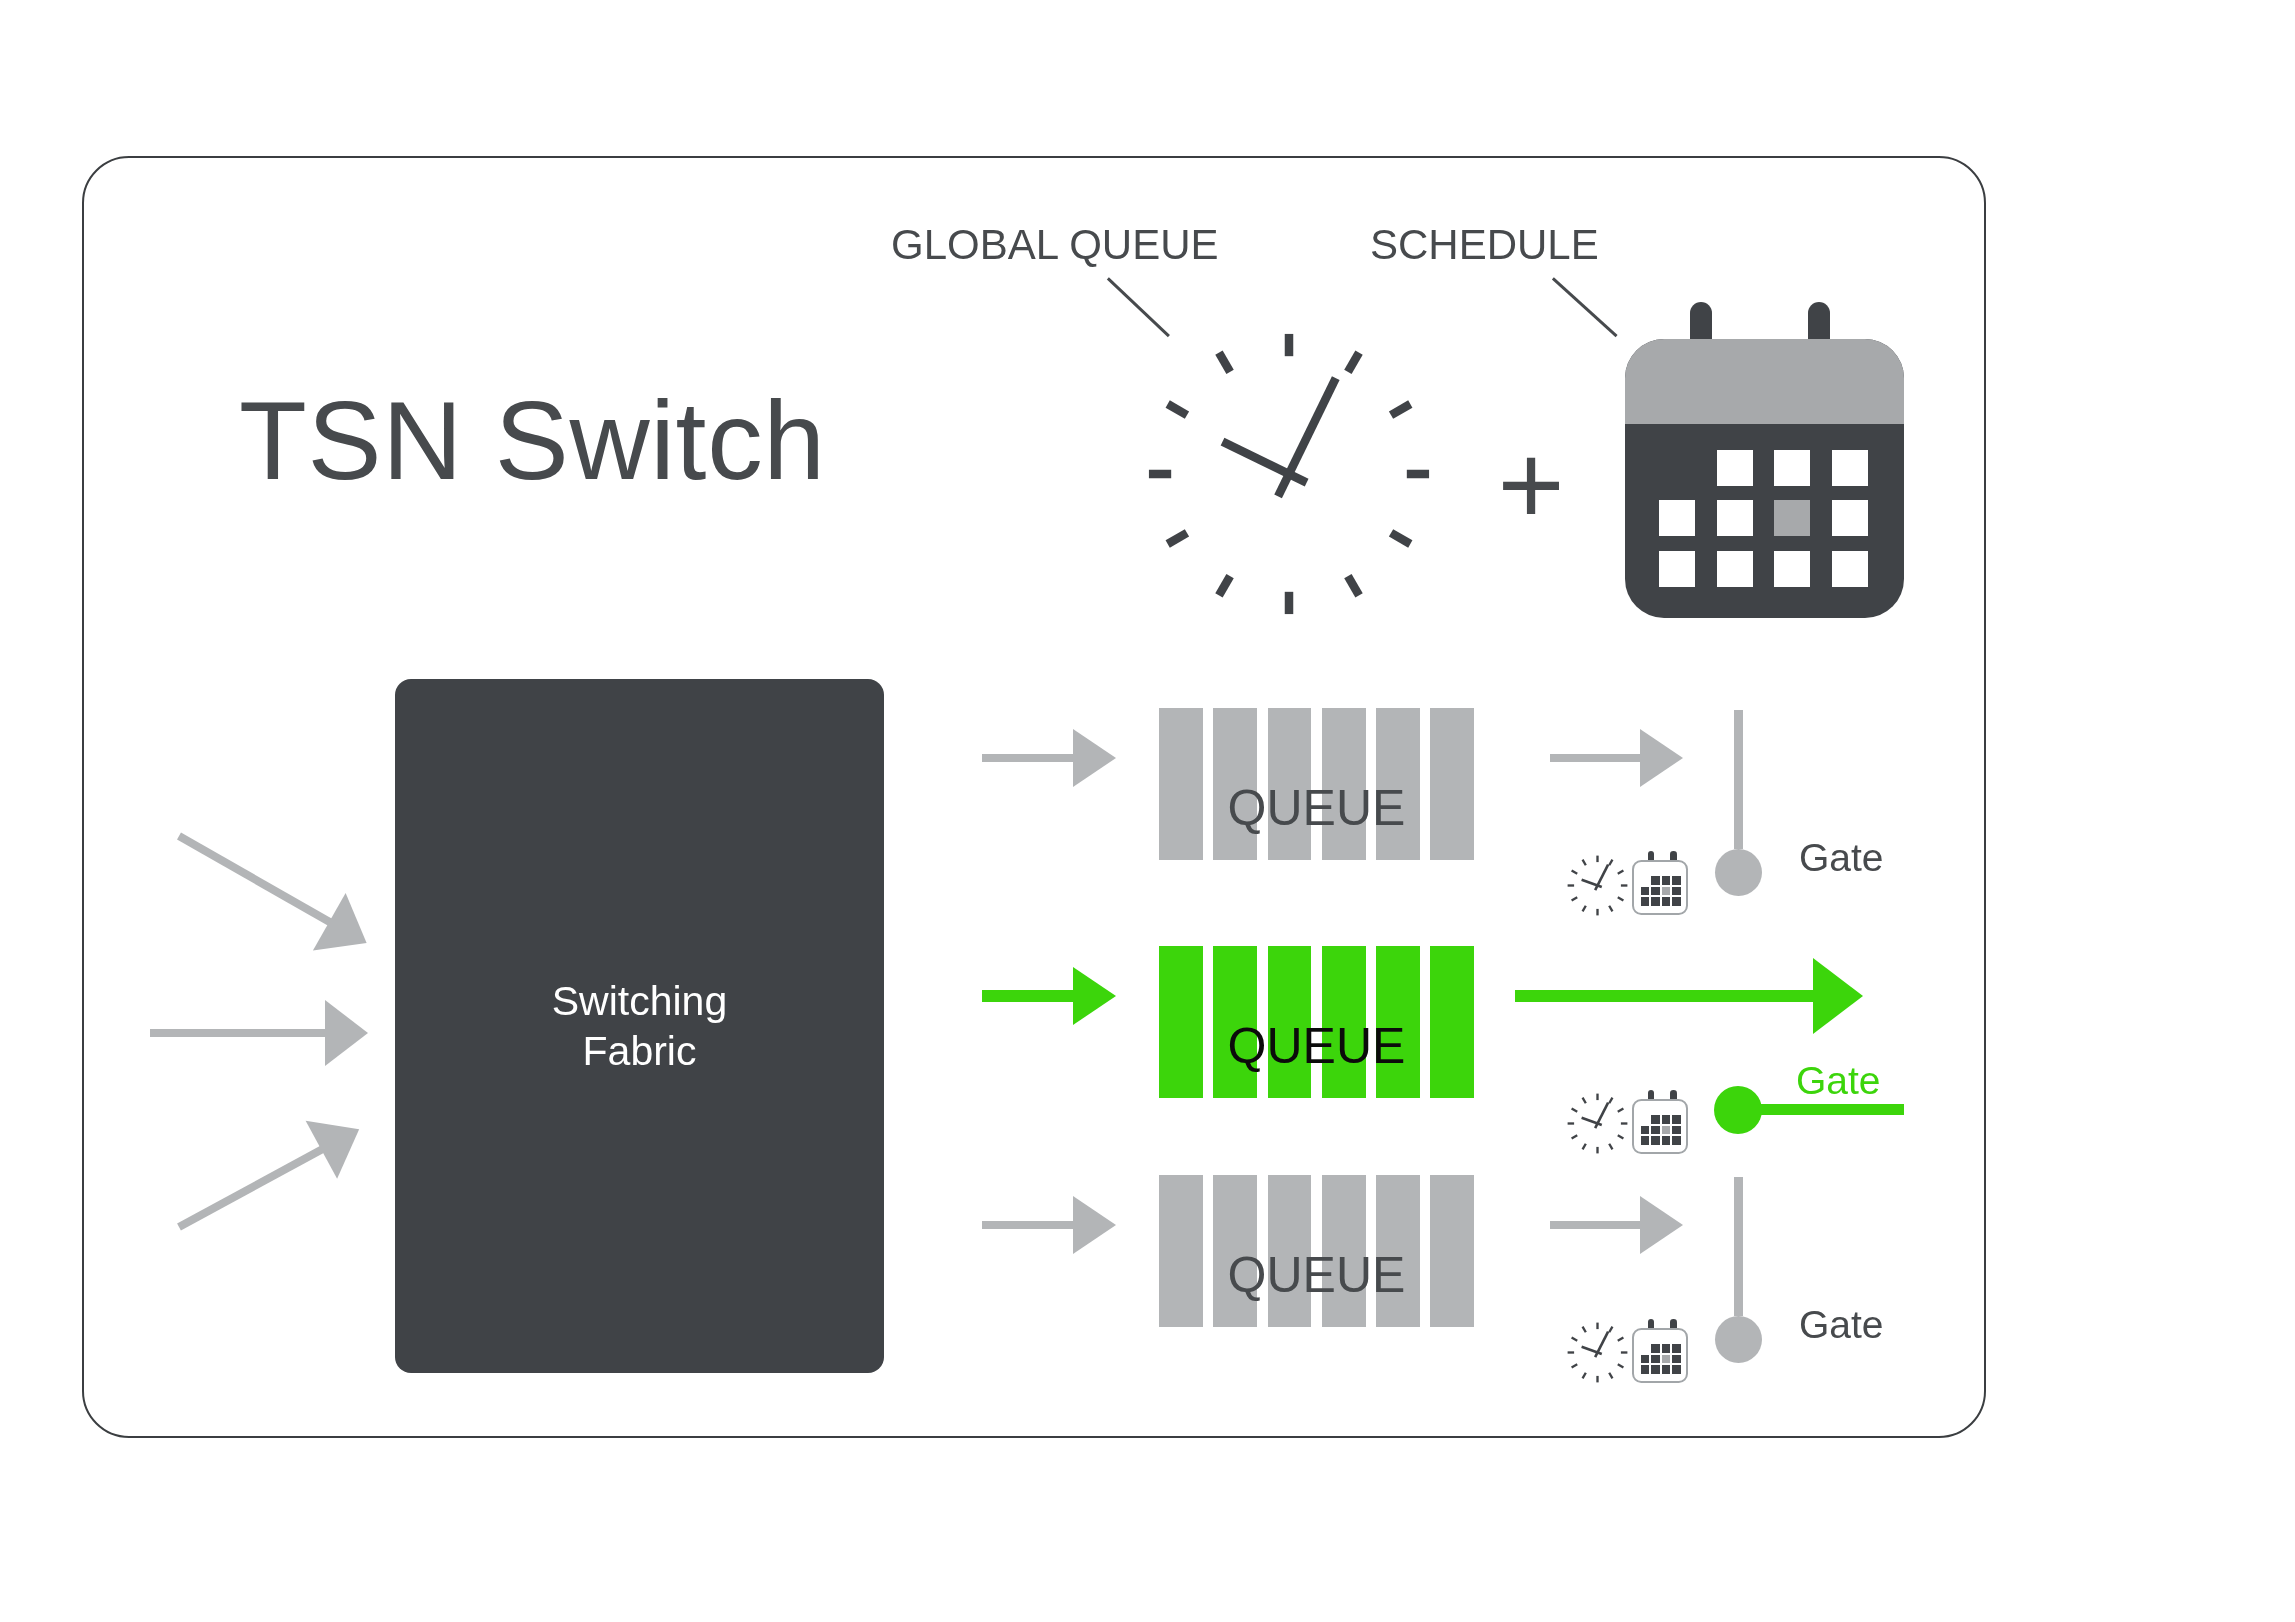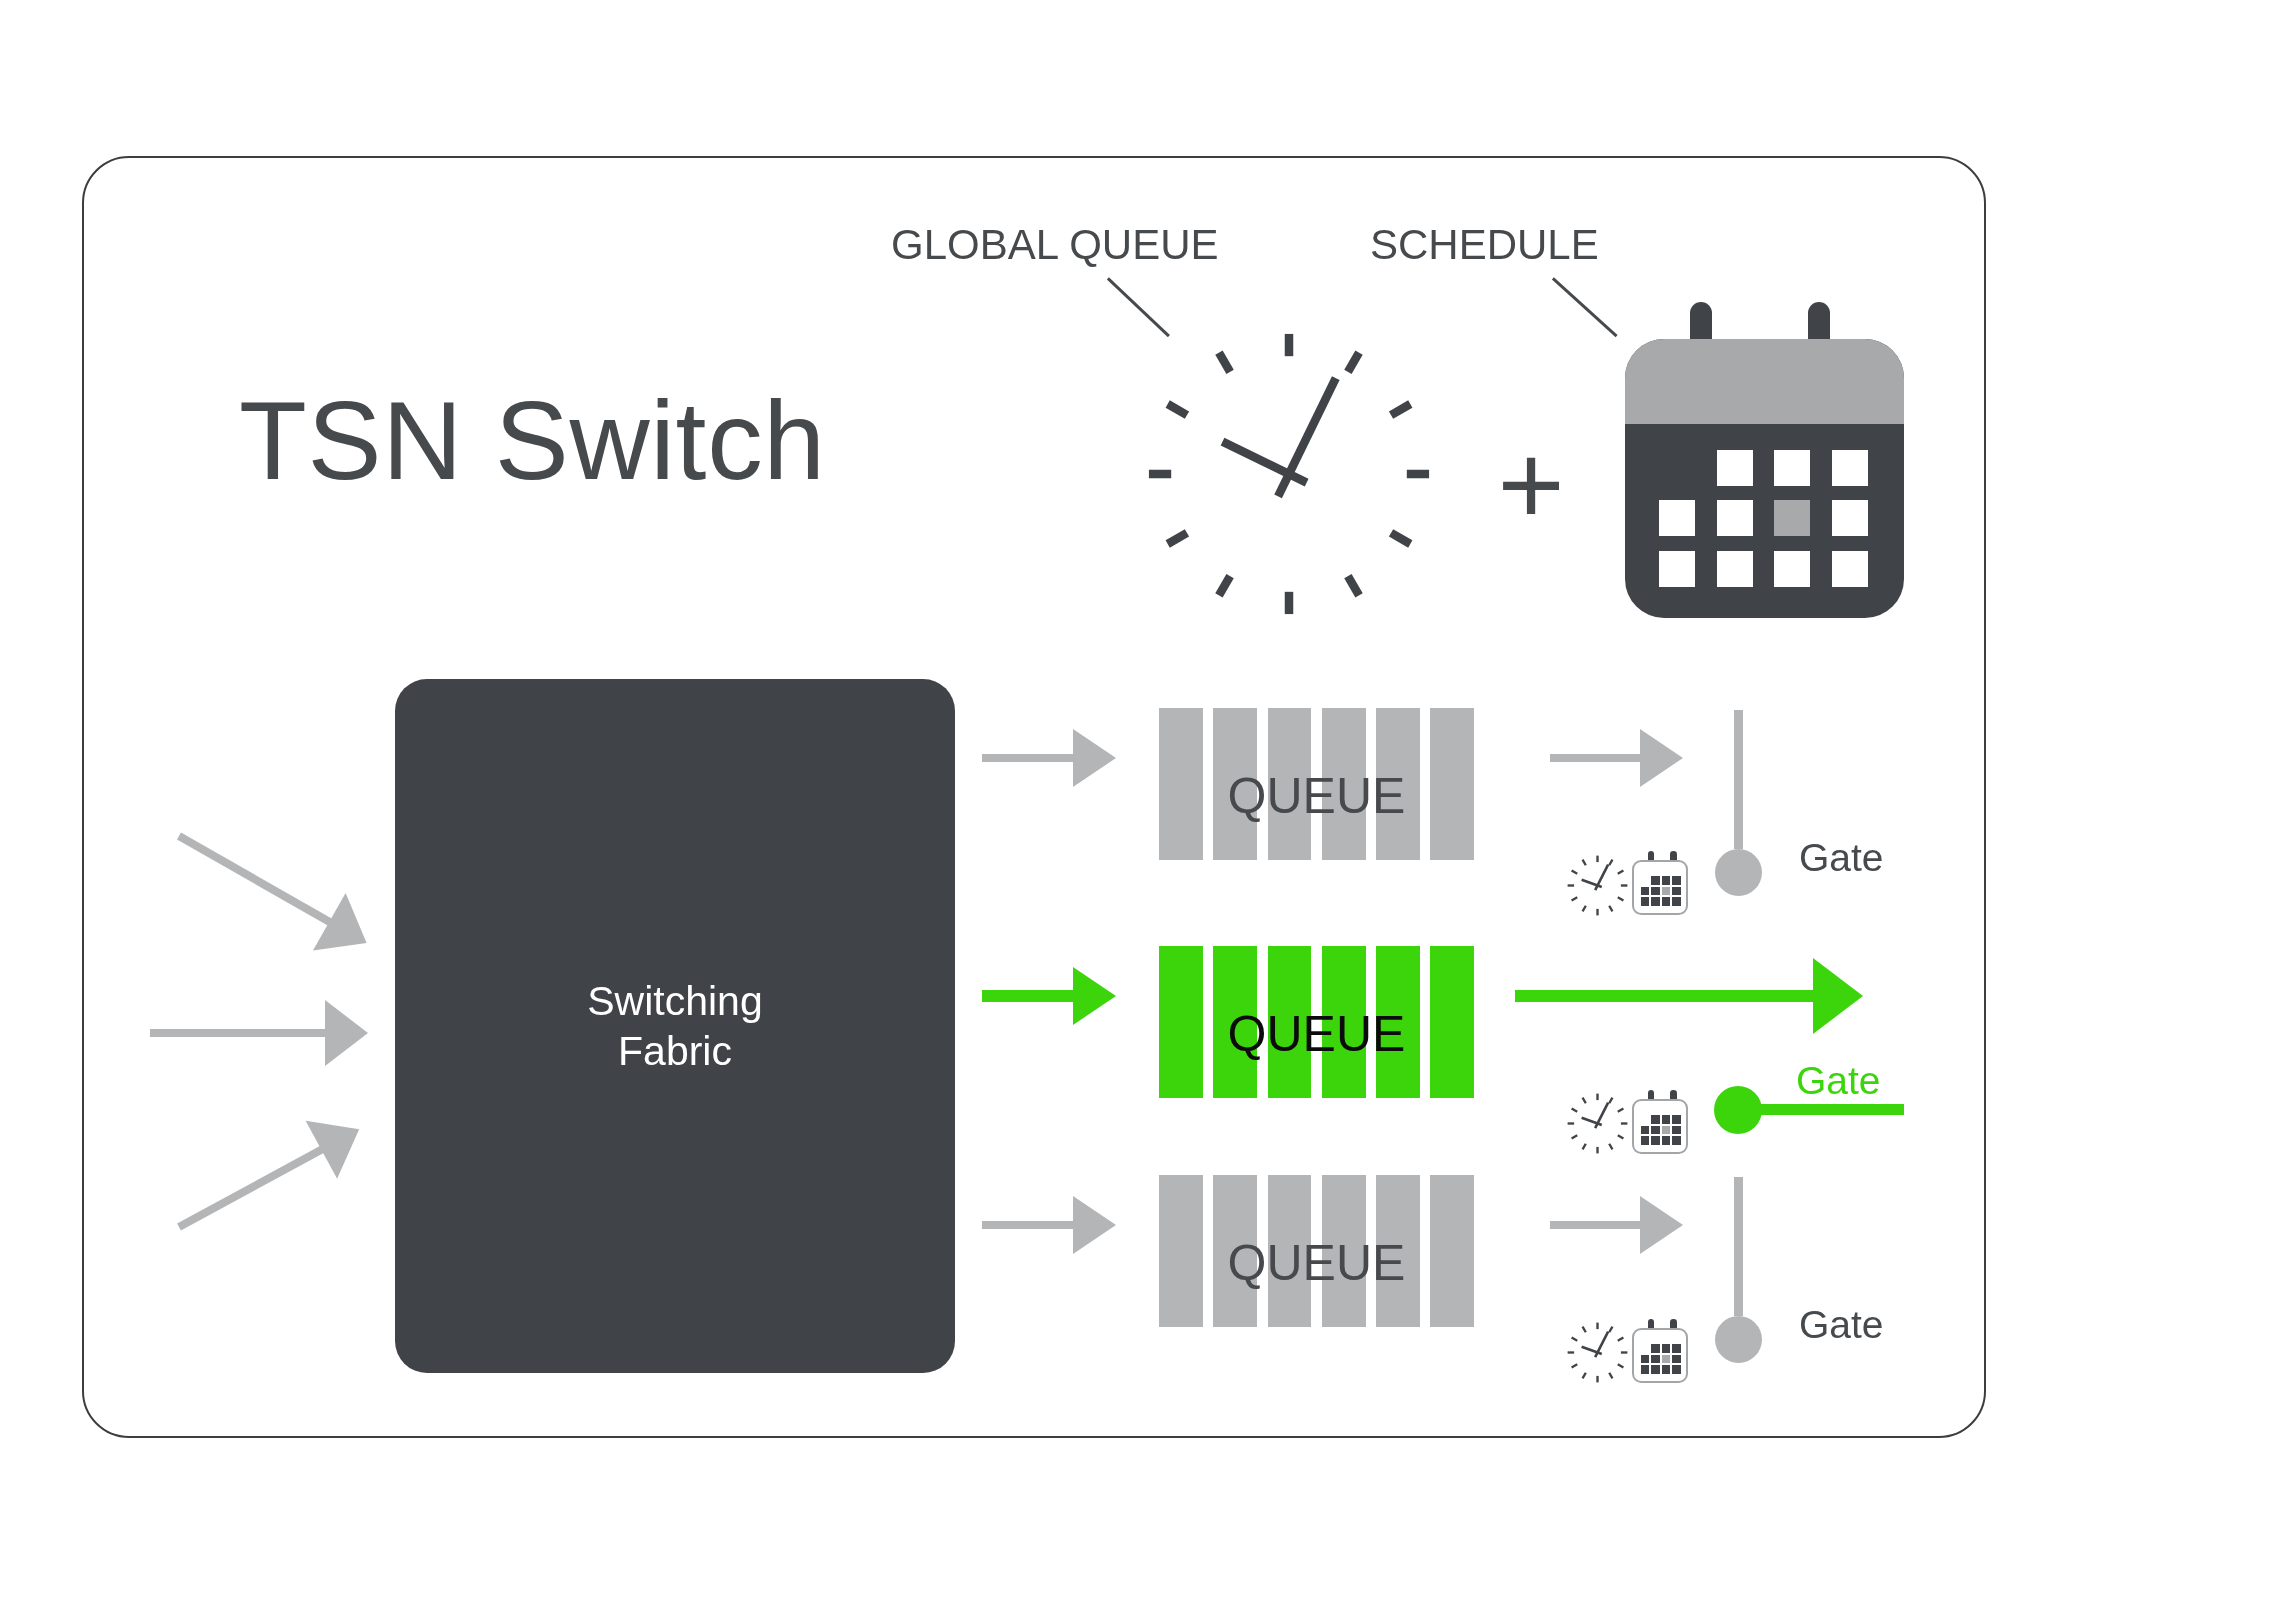--- a/index.html
+++ b/index.html
@@ -36,38 +36,38 @@
                 background:var(--dark);overflow:hidden;}
   .calbig .head{position:absolute;left:0;top:0;width:279px;height:85px;background:var(--light_gray);}
   .calbig .grid{position:absolute;left:34px;top:148px;display:grid;
                 grid-template-columns:repeat(4,36px);grid-template-rows:repeat(3,36px);
                 column-gap:21.6px;row-gap:14.4px;}
   .calbig .grid i{display:block;background:#fff;}
   .calbig .grid i.empty{visibility:hidden;}
   .calbig .grid i.hl{background:var(--light_gray);}
 
   
-  .fabric{left:395px;top:679px;width:560px;height:694px;border-radius:32px;background:var(--dark);
+  .fabric{left:395px;top:679px;width:489px;height:694px;border-radius:16px;background:var(--dark);
           display:flex;align-items:center;justify-content:center;}
   .fabric-label{width:281px;text-align:center;font-size:41px;line-height:50px;color:#ffffff;}
 
   
   .arr{position:absolute;width:0;height:0;transform-origin:0 50%;}
   .arr .shaft{position:absolute;left:0;top:-3.9px;height:7.9px;background:var(--gray);}
   .arr .head{position:absolute;width:0;height:0;border-top:29px solid transparent;
              border-bottom:29px solid transparent;border-left:43px solid var(--gray);top:-29px;}
   .arr .head.lg{border-top-width:33px;border-bottom-width:33px;top:-33px;}
   .arr.green .shaft{background:var(--green);top:-5.9px;height:11.8px;}
   .arr.green .head{border-left:50px solid var(--green);border-top-width:38px;border-bottom-width:38px;top:-38px;}
 
   
   .queue{left:1159px;width:315px;height:152px;display:flex;gap:10.5px;}
   .queue i{display:block;flex:1;background:var(--gray);}
   .queue.active i{background:var(--green);}
-  .qlabel{left:1159px;width:315px;text-align:center;font-size:50px;line-height:50px;color:var(--text_dark);}
+  .qlabel{left:1159px;width:315px;text-align:center;font-size:50px;line-height:50px;color:var(--text_dark);margin-top:12px;}
   .qlabel.active{color:#0b0b0b;}
 
   
   .stem{left:1734px;width:9.2px;height:139px;background:var(--gray);}
   .ball{left:1715px;width:47px;height:47px;border-radius:50%;background:var(--gray);}
   .ball.green{left:1714px;width:48px;height:48px;background:var(--green);}
   .gatebar{left:1761px;width:143px;height:11px;background:var(--green);}
   .glabel{font-size:39px;line-height:39px;color:var(--text_dark);left:1799px;white-space:nowrap;text-align:right;}
   .glabel.green{color:var(--green);left:1796px;}
 

